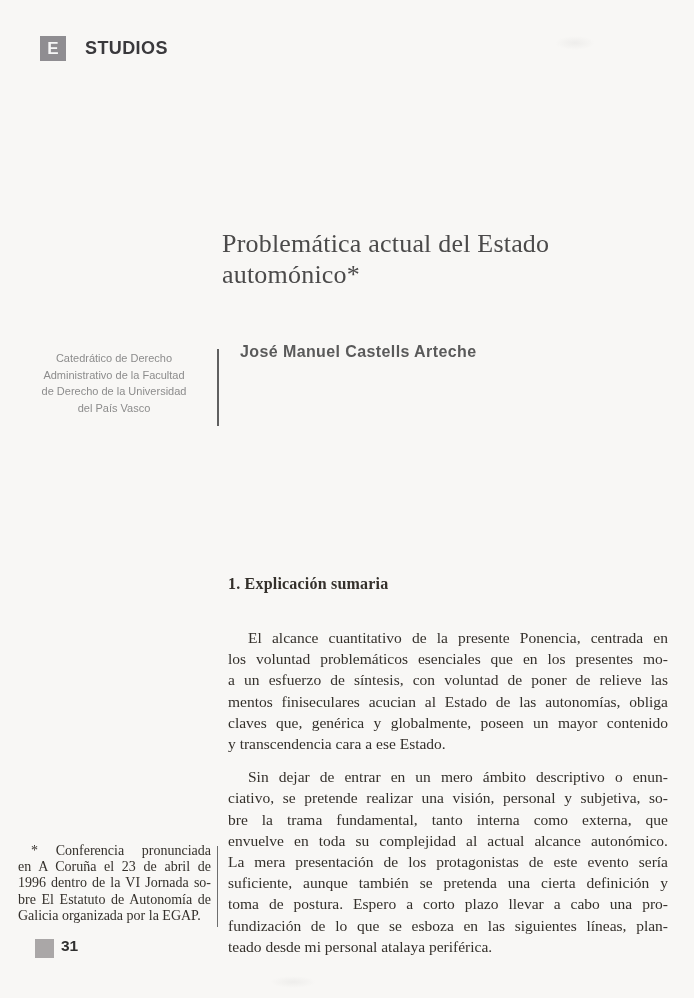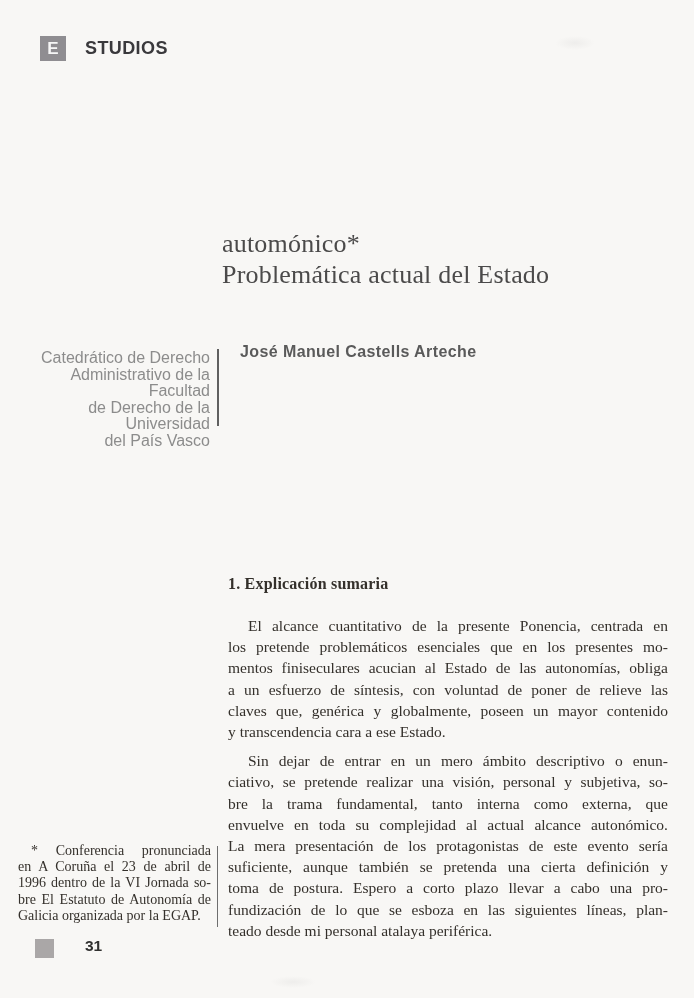--- a/index.html
+++ b/index.html
@@ -40,36 +40,36 @@
   }
 
   
   .title { position: absolute; left: 222px; top: 228px; margin: 0;
            font-size: 26px; font-weight: 500; line-height: 31px; color: #4b4a4a;
            letter-spacing: 0.2px; }
   .title .title-line { display: block; }
 
   
   .affiliation { position: absolute; left: 18px; top: 350px; width: 192px;
-                 text-align: right; font-family: "Liberation Sans", sans-serif;
-                 font-size: 16px; line-height: 16.5px; color: #8c8c8c; }
+                 text-align: center; font-family: "Liberation Sans", sans-serif;
+                 font-size: 11px; line-height: 16.5px; color: #8c8c8c; }
   .byline-rule { position: absolute; left: 217px; top: 349px; width: 2px; height: 77px;
                  background: #606060; }
   .author { position: absolute; left: 240px; top: 343px;
             font-family: "Liberation Sans", sans-serif; font-size: 16px;
             font-weight: bold; color: #5a5a5a; letter-spacing: 0.4px; }
 
   
   .section-heading { position: absolute; left: 228px; top: 575px; margin: 0;
                      font-size: 16px; font-weight: bold; color: #34302b;
                      letter-spacing: 0.2px; }
 
   
   .body-col { position: absolute; left: 228px; top: 615px; width: 440px; }
-  .para { margin: 0 0 8px 0; }
+  .para { margin: 12px 0 8px 0; }
   .para div.line {
     font-size: 15.5px; line-height: 21.2px;
     text-align: justify; text-align-last: justify;
     white-space: normal;
   }
   .para div.line:first-of-type { text-indent: 20px; }
   .para div.line:last-of-type { text-align-last: left; }
 
   
   .footnote { position: absolute; left: 18px; top: 843px; width: 193px; }
@@ -80,59 +80,59 @@
   .footnote div.fline:first-of-type { text-indent: 13px; }
   .footnote div.fline:last-of-type { text-align-last: left; }
   .footnote-rule { position: absolute; left: 217px; top: 846px; width: 1px; height: 81px;
                    background: #6e6e6e; }
 
   
   .page-square { position: absolute; left: 35px; top: 939px; width: 19px; height: 19px;
                  background: #aaa7a7; }
   .page-number { position: absolute; left: 61px; top: 937px;
                  font-family: "Liberation Sans", sans-serif; font-size: 15.5px;
-                 font-weight: bold; color: #30302f; margin-left: 24px; }
+                 font-weight: bold; color: #30302f; }
 </style>
 </head>
 <body>
 
 <div class="page">
 
   <div class="smudge-a"></div>
   <div class="smudge-b"></div>
 
   <header class="masthead">
     <span class="e-box">E</span>
     <span class="masthead-rest">STUDIOS</span>
   </header>
 
   <h1 class="title">
+    <span class="title-line">Problemática actual del Estado</span>
     <span class="title-line">automónico*</span>
-    <span class="title-line">Problemática actual del Estado</span>
   </h1>
 
   <div class="affiliation">
 
   <div class="aff-line">Catedrático de Derecho</div>
       <div class="aff-line">Administrativo de la Facultad</div>
       <div class="aff-line">de Derecho de la Universidad</div>
       <div class="aff-line">del País Vasco</div>
     </div>
   <div class="byline-rule"></div>
   <div class="author">José Manuel Castells Arteche</div>
 
   <h2 class="section-heading">1. Explicación sumaria</h2>
 
   <div class="body-col">
     <div class="para">
 
     <div class="line">El alcance cuantitativo de la presente Ponencia, centrada en</div>
-        <div class="line">los pretende problemáticos esenciales que en los presentes mo-</div>
+        <div class="line">los voluntad problemáticos esenciales que en los presentes mo-</div>
+        <div class="line">a un esfuerzo de síntesis, con voluntad de poner de relieve las</div>
         <div class="line">mentos finiseculares acucian al Estado de las autonomías, obliga</div>
-        <div class="line">a un esfuerzo de síntesis, con voluntad de poner de relieve las</div>
         <div class="line">claves que, genérica y globalmente, poseen un mayor contenido</div>
         <div class="line">y transcendencia cara a ese Estado.</div>
       </div>
     <div class="para">
 
     <div class="line">Sin dejar de entrar en un mero ámbito descriptivo o enun-</div>
         <div class="line">ciativo, se pretende realizar una visión, personal y subjetiva, so-</div>
         <div class="line">bre la trama fundamental, tanto interna como externa, que</div>
         <div class="line">envuelve en toda su complejidad al actual alcance autonómico.</div>
         <div class="line">La mera presentación de los protagonistas de este evento sería</div>

